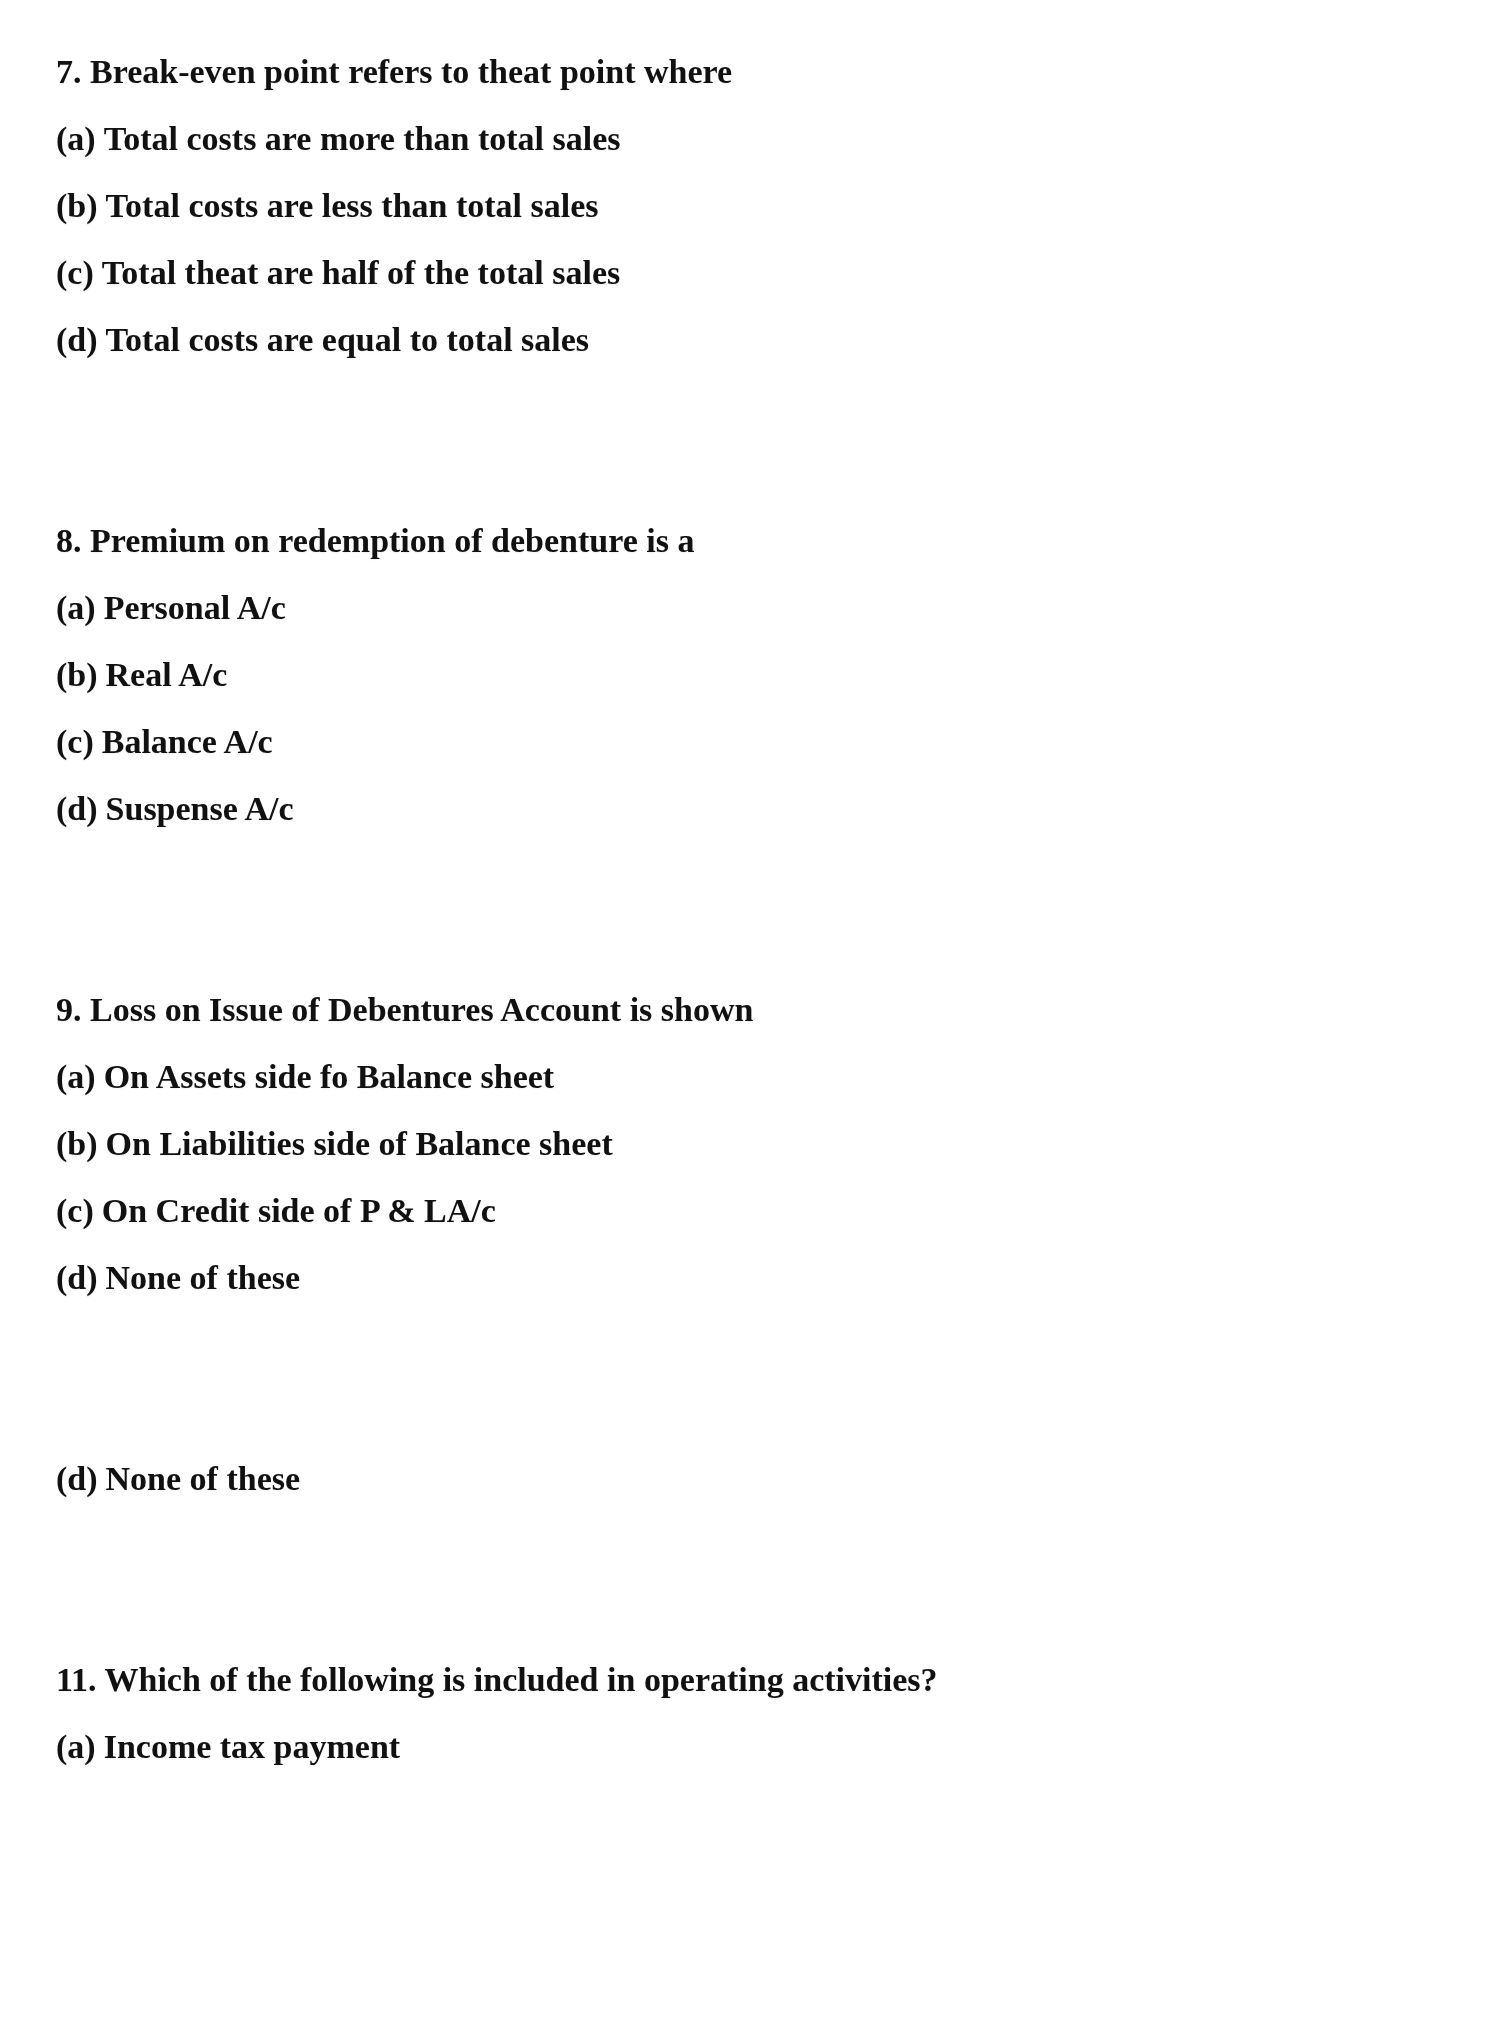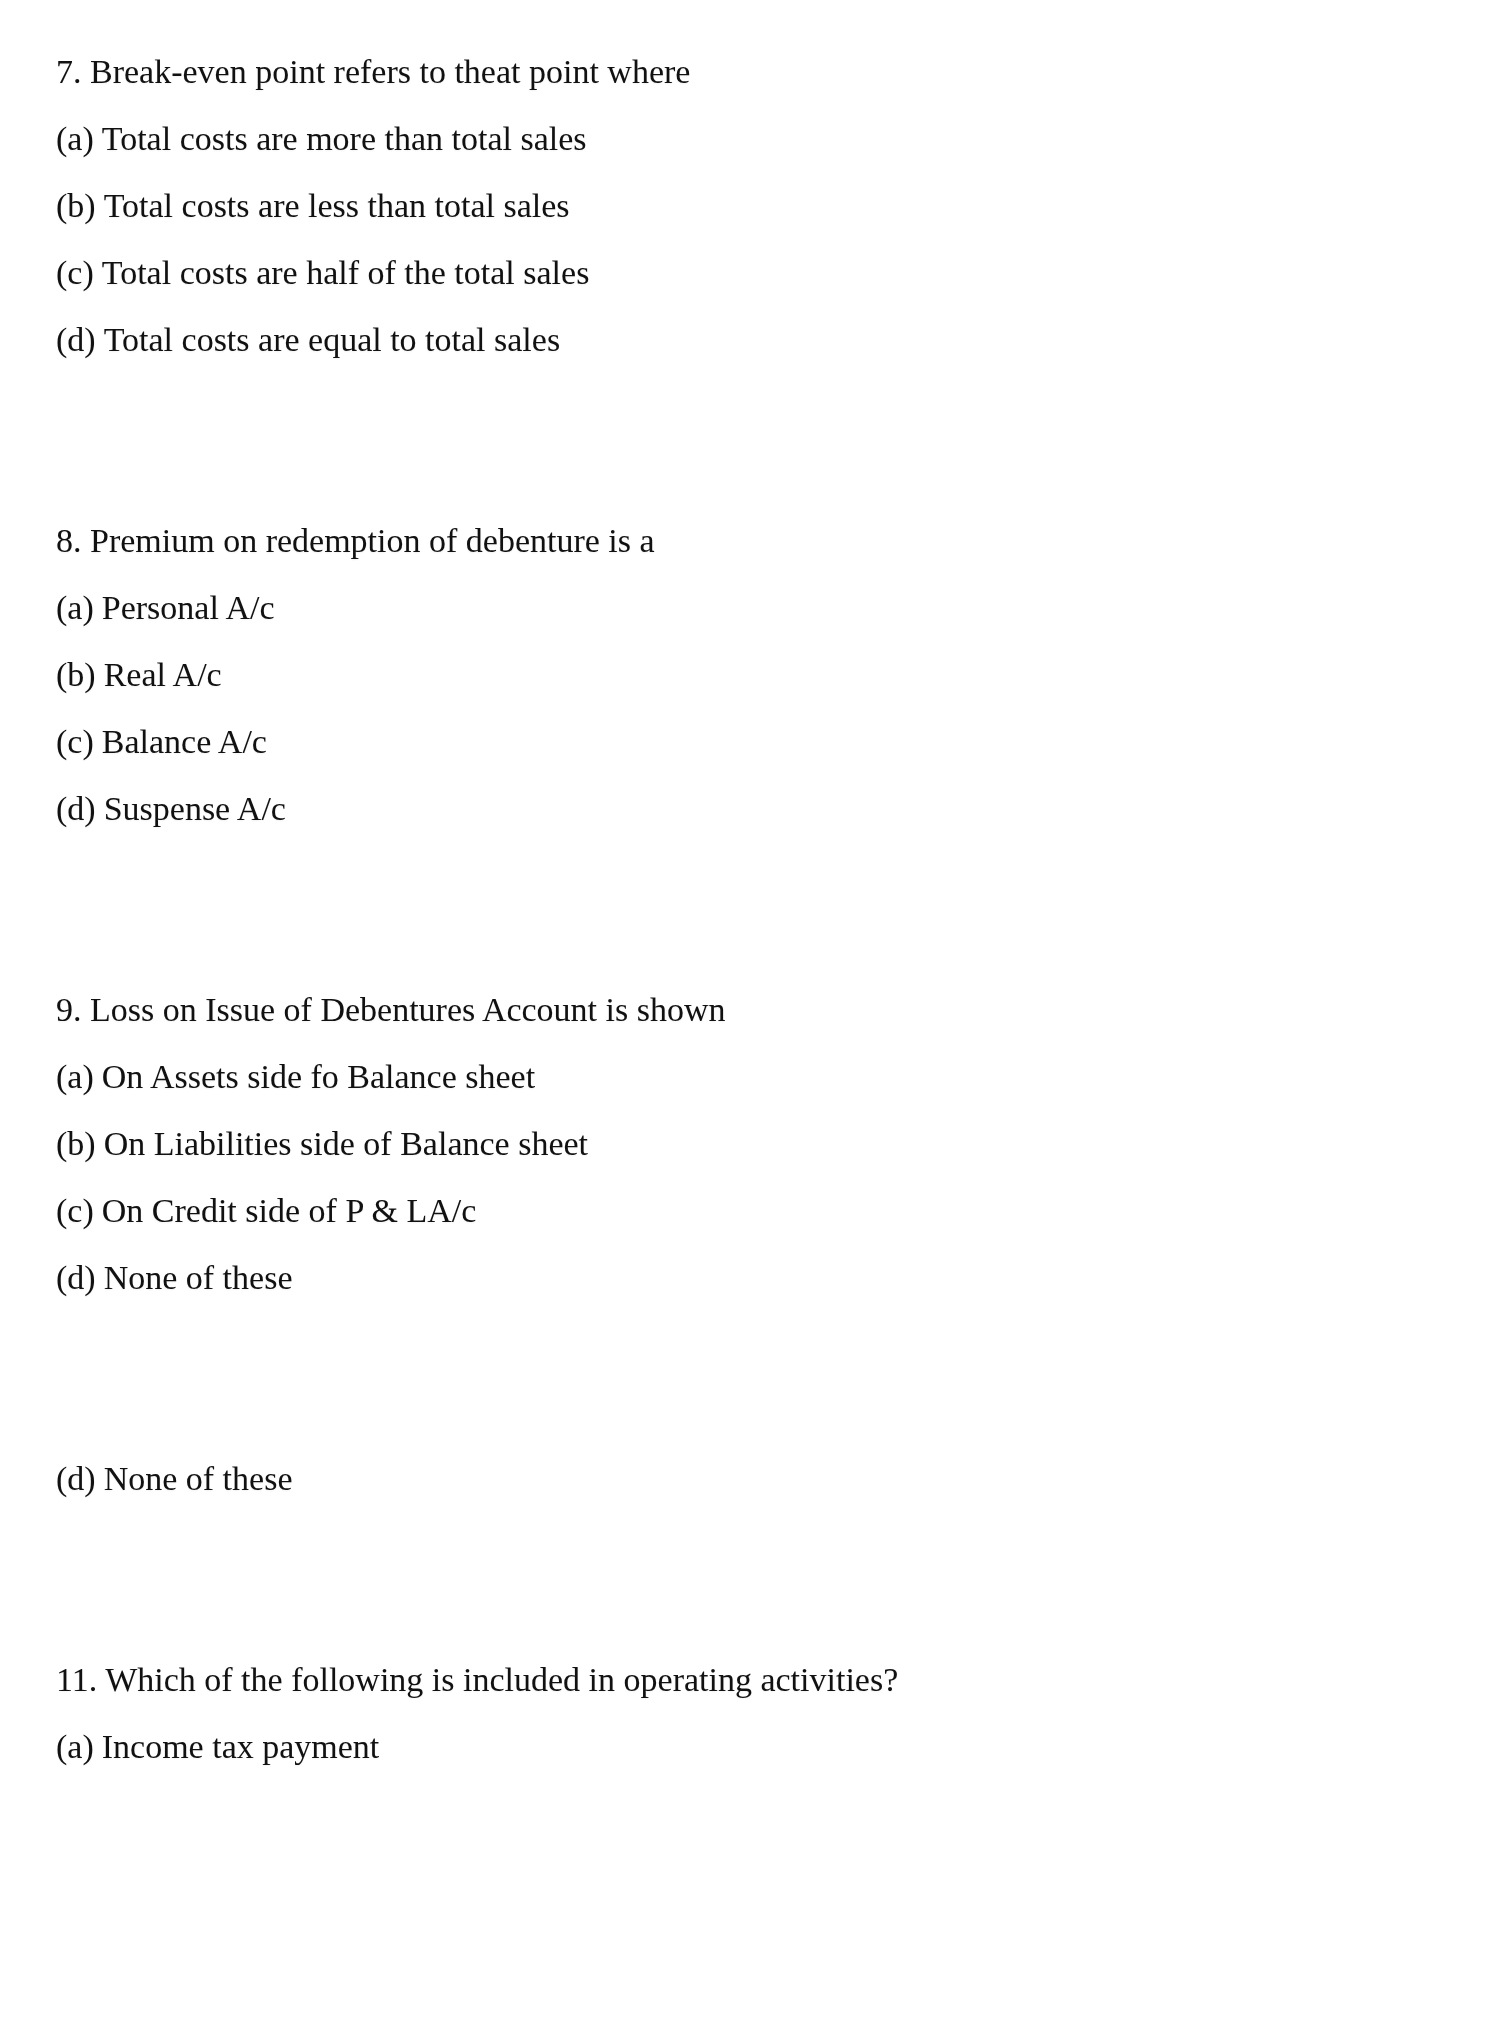--- a/index.html
+++ b/index.html
@@ -24,33 +24,34 @@
       line-height: 67px;
     }
     .question-block {
       margin: 0 0 134px 0;
     }
     .line {
       display: block;
       height: 67px;
       white-space: nowrap;
       text-shadow: 0 1px 2px rgba(0,0,0,0.06);
+      font-weight: bold;
     }
     .option-label { margin-right: 8px; }
   </style>
 </head>
 <body>
 
 <div class="page">
 
   <div class="question-block">
     <div class="line"><span>7.</span> <span>Break-even point refers to theat point where</span></div>
     <div class="line"><span class="option-label">(a)</span><span>Total costs are more than total sales</span></div>
     <div class="line"><span class="option-label">(b)</span><span>Total costs are less than total sales</span></div>
-    <div class="line"><span class="option-label">(c)</span><span>Total costs are half of the total sales</span></div>
+    <div class="line"><span class="option-label">(c)</span><span>Total theat are half of the total sales</span></div>
     <div class="line"><span class="option-label">(d)</span><span>Total costs are equal to total sales</span></div>
   </div>
 
   <div class="question-block">
     <div class="line"><span>8.</span> <span>Premium on redemption of debenture is a</span></div>
     <div class="line"><span class="option-label">(a)</span><span>Personal A/c</span></div>
     <div class="line"><span class="option-label">(b)</span><span>Real A/c</span></div>
     <div class="line"><span class="option-label">(c)</span><span>Balance A/c</span></div>
     <div class="line"><span class="option-label">(d)</span><span>Suspense A/c</span></div>
   </div>

